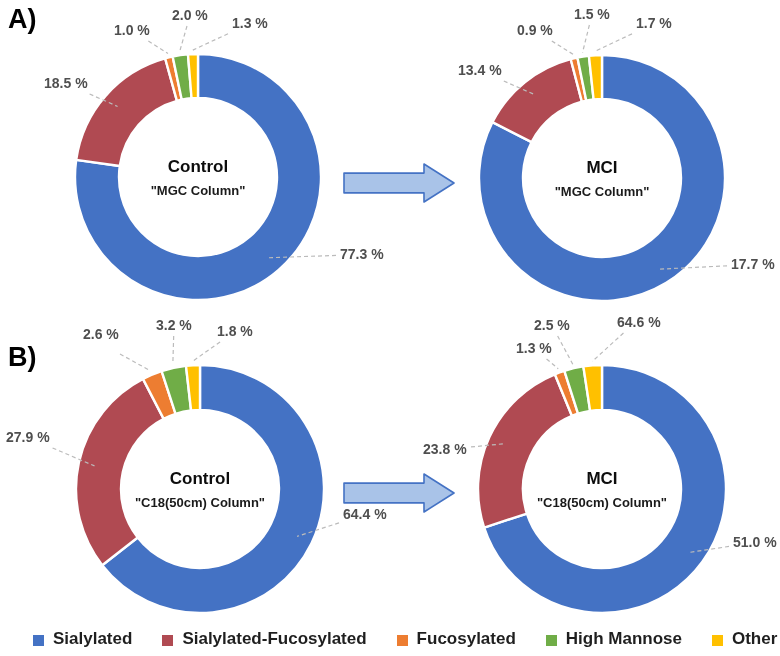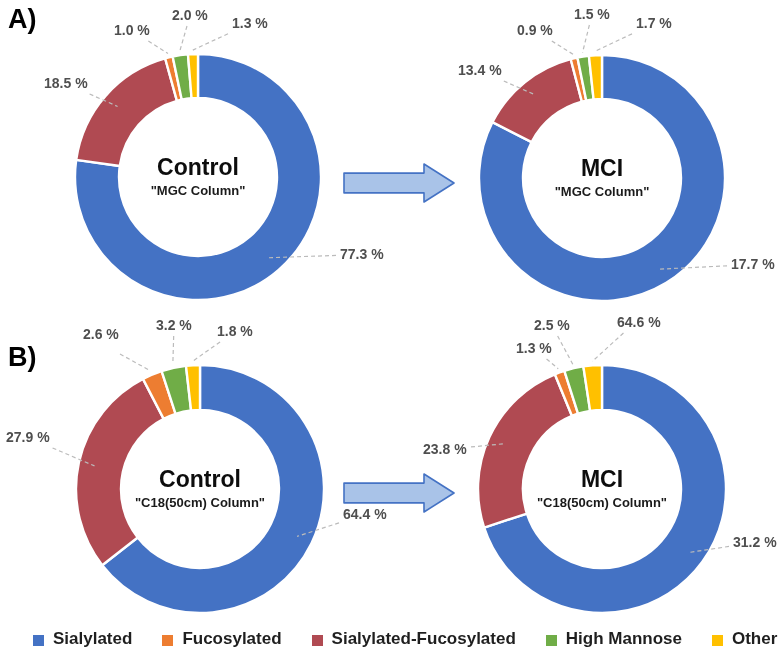--- a/index.html
+++ b/index.html
@@ -13,21 +13,21 @@
   }
   #chart-layer{position:absolute; left:0; top:0;}
   .pct{
     position:absolute; font-size:14px; font-weight:700; color:#4f4f4f;
     white-space:nowrap; line-height:15px;
   }
   .donut-center{
     position:absolute; transform:translate(-50%,-50%); text-align:center;
     white-space:nowrap;
   }
-  .donut-title{font-size:23px; font-weight:800; color:#0d0d0d; line-height:26px;}
+  .donut-title{font-size:17px; font-weight:800; color:#0d0d0d; line-height:26px;}
   .donut-subtitle{font-size:13px; font-weight:700; color:#1a1a1a; line-height:16px; margin-top:3px;}
   #legend{
     position:absolute; left:33px; top:629px; display:flex; gap:30px;
     align-items:center;
   }
   .legend-item{display:flex; align-items:center; white-space:nowrap;}
   .swatch{width:11px; height:11px; display:inline-block; margin-right:9px; margin-top:2px;}
   .legend-label{font-size:17px; font-weight:600; color:#1f1f1f;}
 </style>
 </head>
@@ -107,39 +107,39 @@
       </div>
       <div class="pct" style="left: 343px; top: 507px;">64.4 %</div>
       <div class="pct" style="left: 6px; top: 430px;">27.9 %</div>
       <div class="pct" style="left: 83px; top: 327px;">2.6 %</div>
       <div class="pct" style="left: 156px; top: 318px;">3.2 %</div>
       <div class="pct" style="left: 217px; top: 324px;">1.8 %</div>
       <div class="donut-center" style="left: 602px; top: 488px;">
         <div class="donut-title">MCI</div>
         <div class="donut-subtitle">"C18(50cm) Column"</div>
       </div>
-      <div class="pct" style="left: 733px; top: 535px;">31.2 %</div>
+      <div class="pct" style="left: 733px; top: 535px;">51.0 %</div>
       <div class="pct" style="left: 423px; top: 442px;">23.8 %</div>
       <div class="pct" style="left: 516px; top: 341px;">1.3 %</div>
       <div class="pct" style="left: 534px; top: 318px;">2.5 %</div>
       <div class="pct" style="left: 617px; top: 315px;">64.6 %</div>
     </div>
 
   <div id="legend">
       <span class="legend-item">
         <span class="swatch" style="background: rgb(68, 114, 196);"></span>
         <span class="legend-label">Sialylated</span>
       </span>
       <span class="legend-item">
+        <span class="swatch" style="background: rgb(176, 74, 82);"></span>
+        <span class="legend-label">Sialylated-Fucosylated</span>
+      </span>
+      <span class="legend-item">
         <span class="swatch" style="background: rgb(237, 125, 49);"></span>
         <span class="legend-label">Fucosylated</span>
-      </span>
-      <span class="legend-item">
-        <span class="swatch" style="background: rgb(176, 74, 82);"></span>
-        <span class="legend-label">Sialylated-Fucosylated</span>
       </span>
       <span class="legend-item">
         <span class="swatch" style="background: rgb(112, 173, 71);"></span>
         <span class="legend-label">High Mannose</span>
       </span>
       <span class="legend-item">
         <span class="swatch" style="background: rgb(255, 192, 0);"></span>
         <span class="legend-label">Other</span>
       </span>
     </div>

